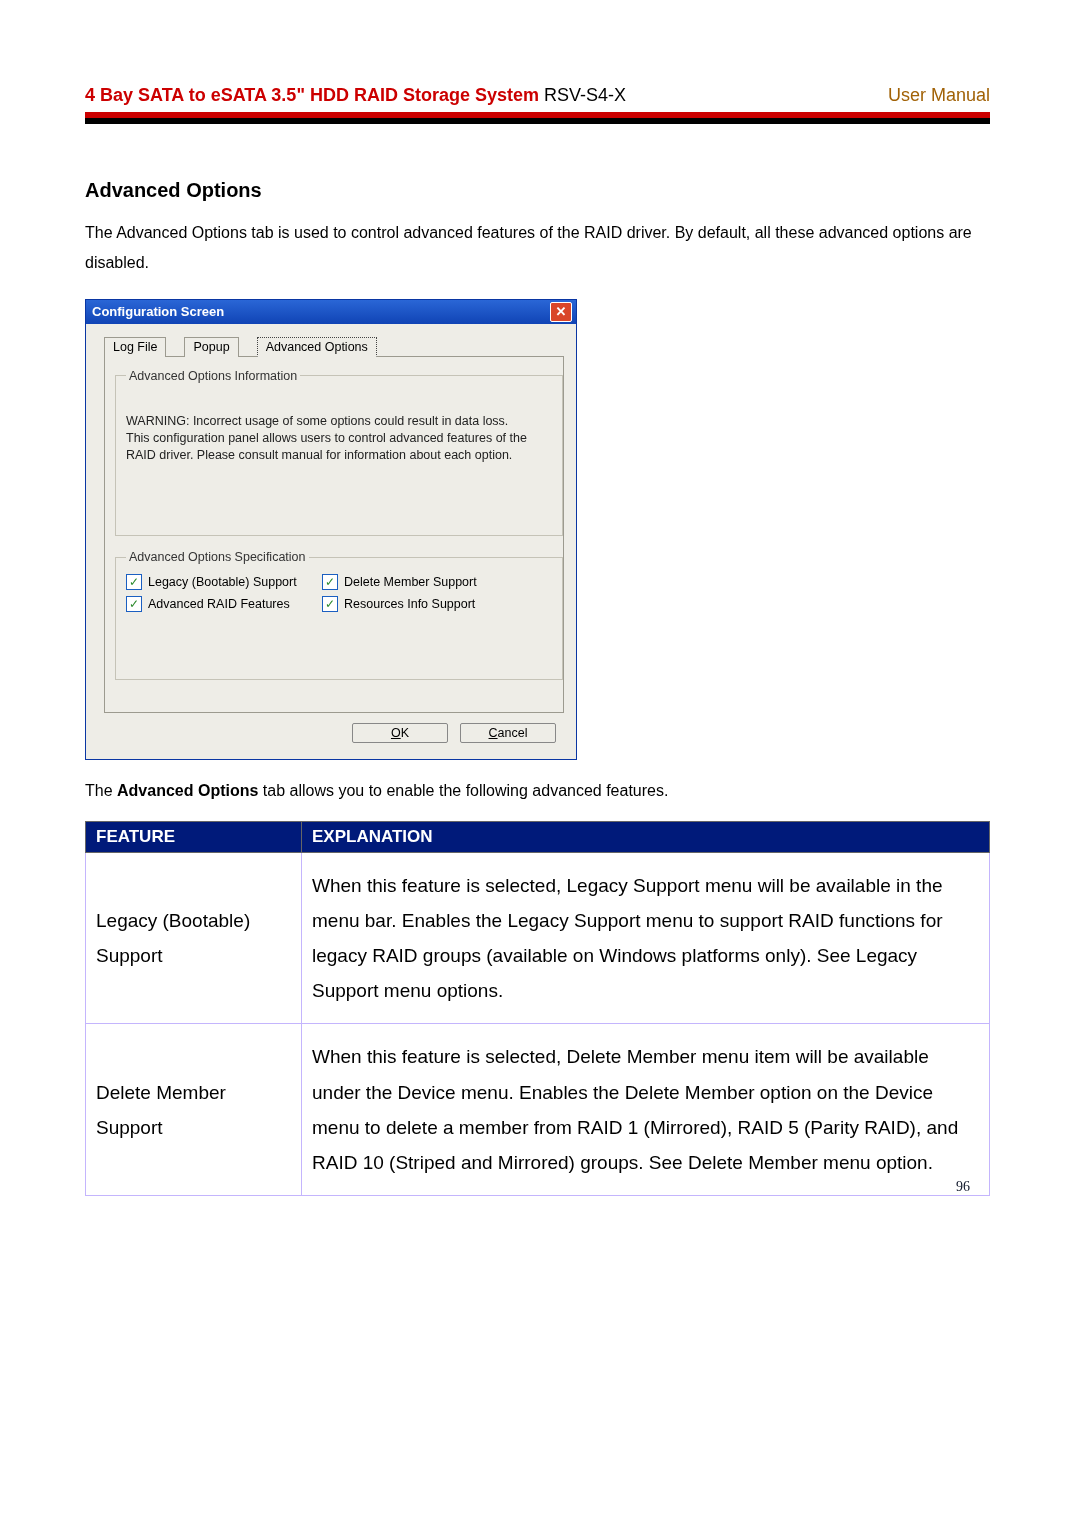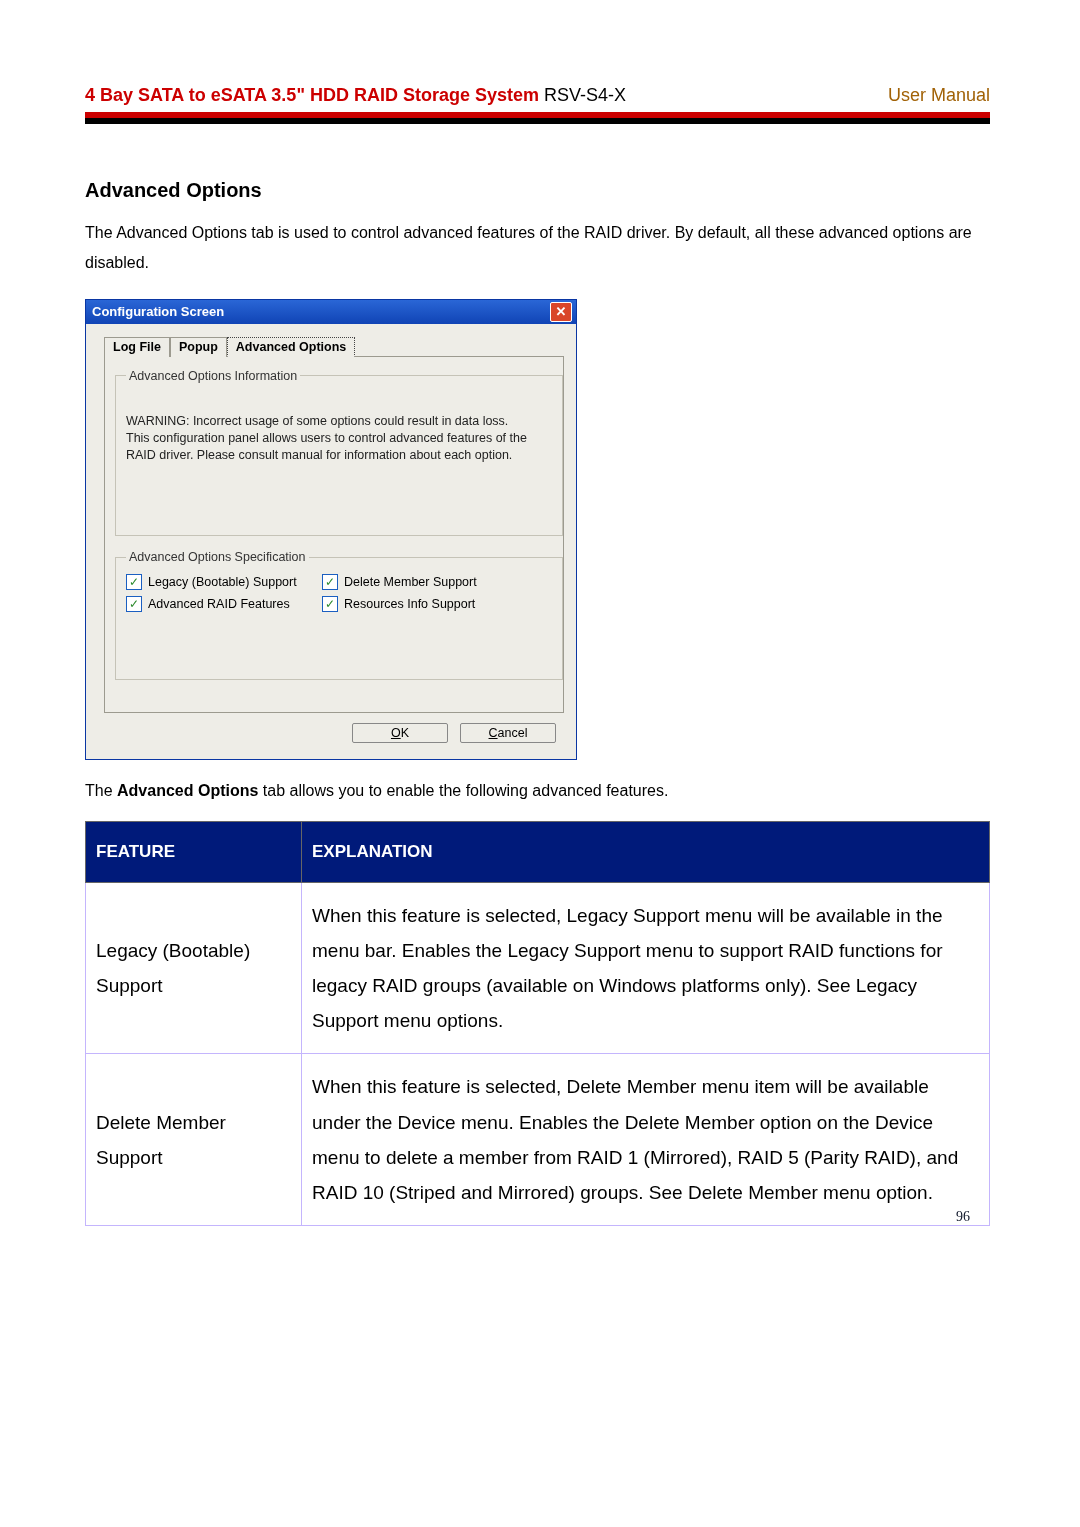--- a/index.html
+++ b/index.html
@@ -57,21 +57,21 @@
     border:1px solid #fff;
     border-radius:2px;
     display:flex; align-items:center; justify-content:center;
     color:#fff; font-size:13px; font-weight:bold;
     line-height:1;
   }
   .dlg-body {
     background:#eeede7;
     padding:12px 12px 12px 18px;
   }
-  .tabs { display:flex; gap:0; margin-left:0px; font-size:12.5px;font-weight:bold; }
+  .tabs { display:flex; gap:18px; margin-left:0px; font-size:12.5px; }
   .tab {
     border:1px solid #9c9a8f;
     border-bottom:none;
     padding:2px 8px;
     background:#eeede7;
     position:relative;
     top:1px;
   }
   .tab.active {
     border:1px dotted #444;
@@ -135,21 +135,21 @@
     width:100%;
     border-collapse:collapse;
     margin-top:14px;
     font-size:19px;
   }
   .feat th {
     background:#001a7a;
     color:#fff;
     text-align:left;
     font-weight:bold;
-    padding:20px 10px;
+    padding:5px 10px;
     border:1px solid #666;
     text-transform:uppercase;
     font-size:17px;
   }
   .feat td {
     border:1px solid #c4b5fd;
     padding:15px 10px;
     vertical-align:middle;
     line-height:1.85;
   }

